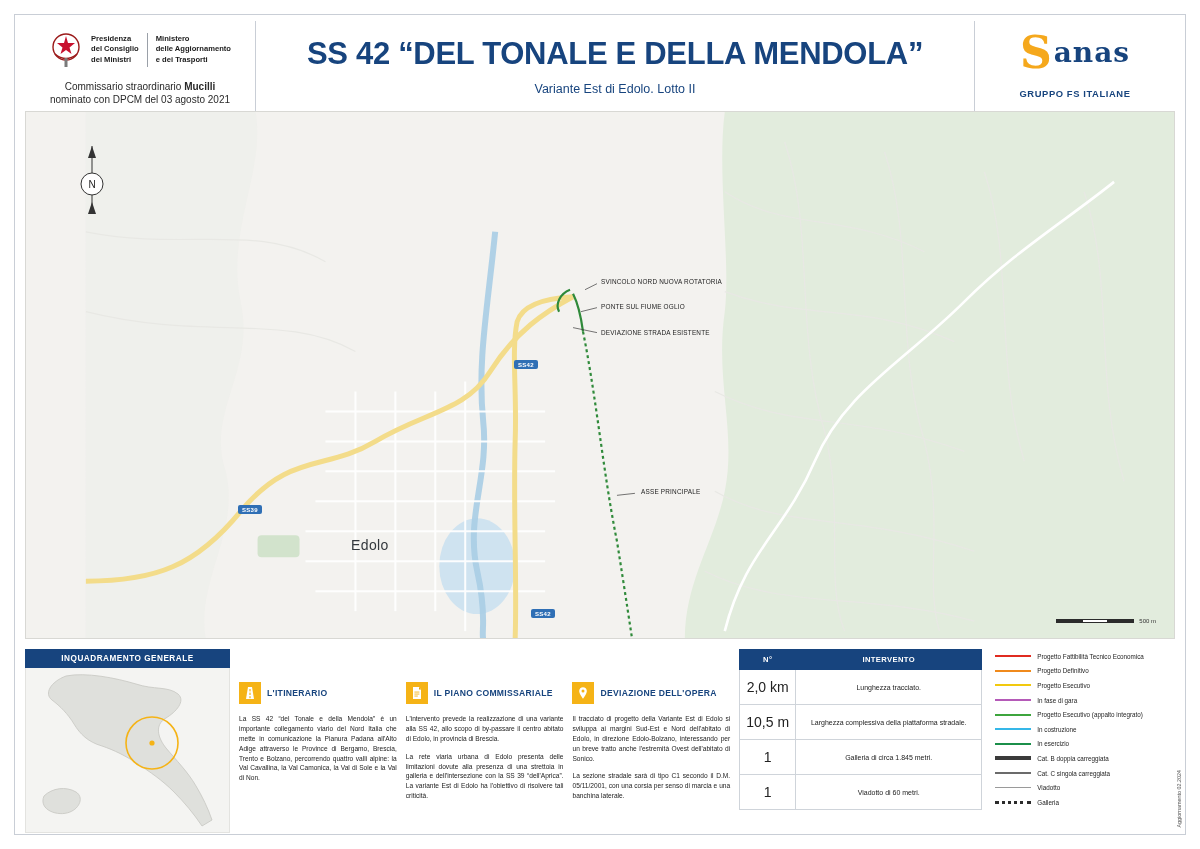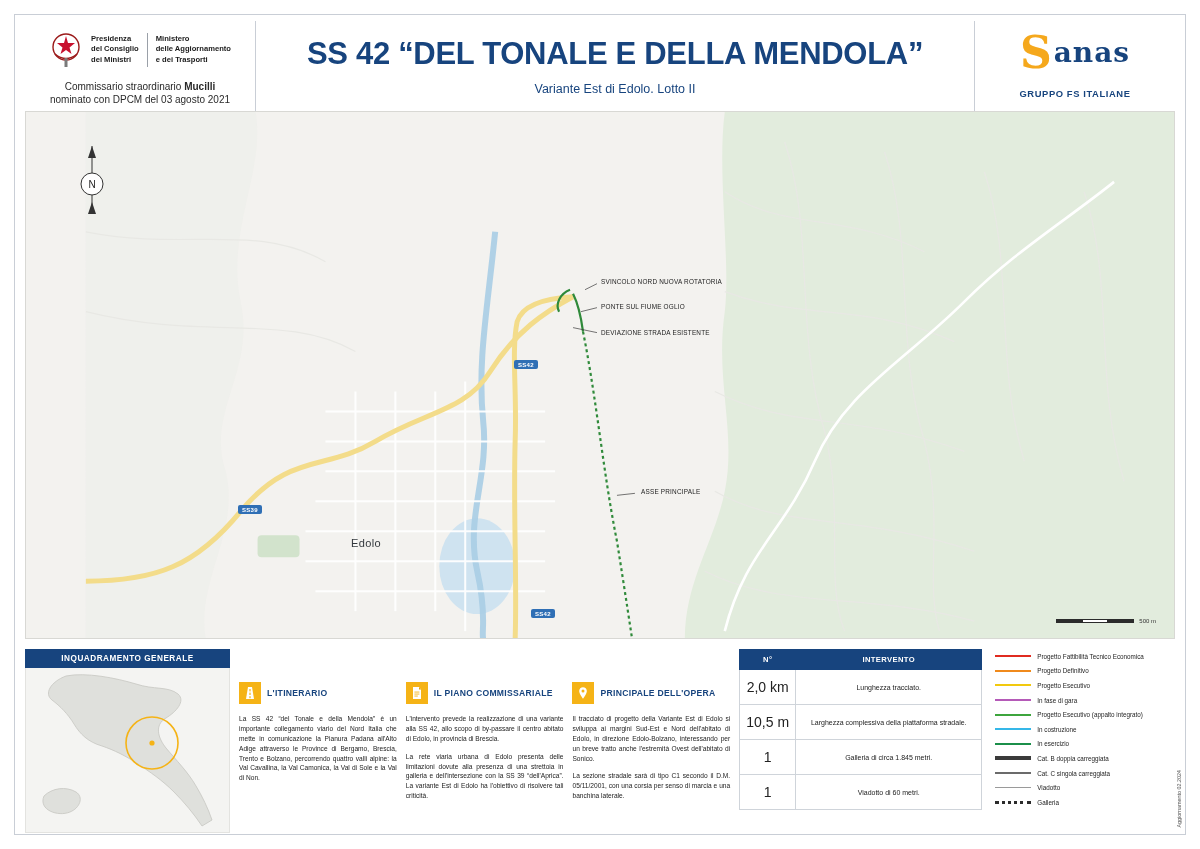--- a/index.html
+++ b/index.html
@@ -131,21 +131,21 @@
   .map-svg { position: absolute; inset: 0; }
   .map-label {
     position: absolute;
     font-size: 6.4px;
     color: #222;
     letter-spacing: 0.2px;
     white-space: nowrap;
   }
   .city-label {
     position: absolute;
-    font-size: 11px;
+    font-size: 14px;
     color: #33383d;
     letter-spacing: 0.4px;
   }
   .shield {
     position: absolute;
     background: #2f6fb5;
     color: #fff;
     font-size: 6px;
     font-weight: bold;
     padding: 1.5px 4px;
@@ -467,21 +467,21 @@
       </div>
 
       <div class="textcol">
         <div class="blk-head">
           <span class="blk-icon">
             <svg width="14" height="14" viewBox="0 0 14 14">
               <path d="M7 1.2 C9.2 1.2 10.8 2.9 10.8 5 C10.8 8 7 12.8 7 12.8 C7 12.8 3.2 8 3.2 5 C3.2 2.9 4.8 1.2 7 1.2 Z" fill="#fff"></path>
               <circle cx="7" cy="5" r="1.5" fill="#f5b316"></circle>
             </svg>
           </span>
-          <span class="blk-title">PRINCIPALE DELL'OPERA</span>
+          <span class="blk-title">DEVIAZIONE DELL'OPERA</span>
         </div>
         <div class="blk-text">
           <p>Il tracciato di progetto della Variante Est di Edolo si sviluppa ai margini Sud-Est e Nord dell'abitato di Edolo, in direzione Edolo-Bolzano, interessando per un breve tratto anche l'estremità Ovest dell'abitato di Sonico.</p>
           <p>La sezione stradale sarà di tipo C1 secondo il D.M. 05/11/2001, con una corsia per senso di marcia e una banchina laterale.</p>
         </div>
       </div>
 
       <div class="tablecol">
         <table class="itv">
           <thead>

